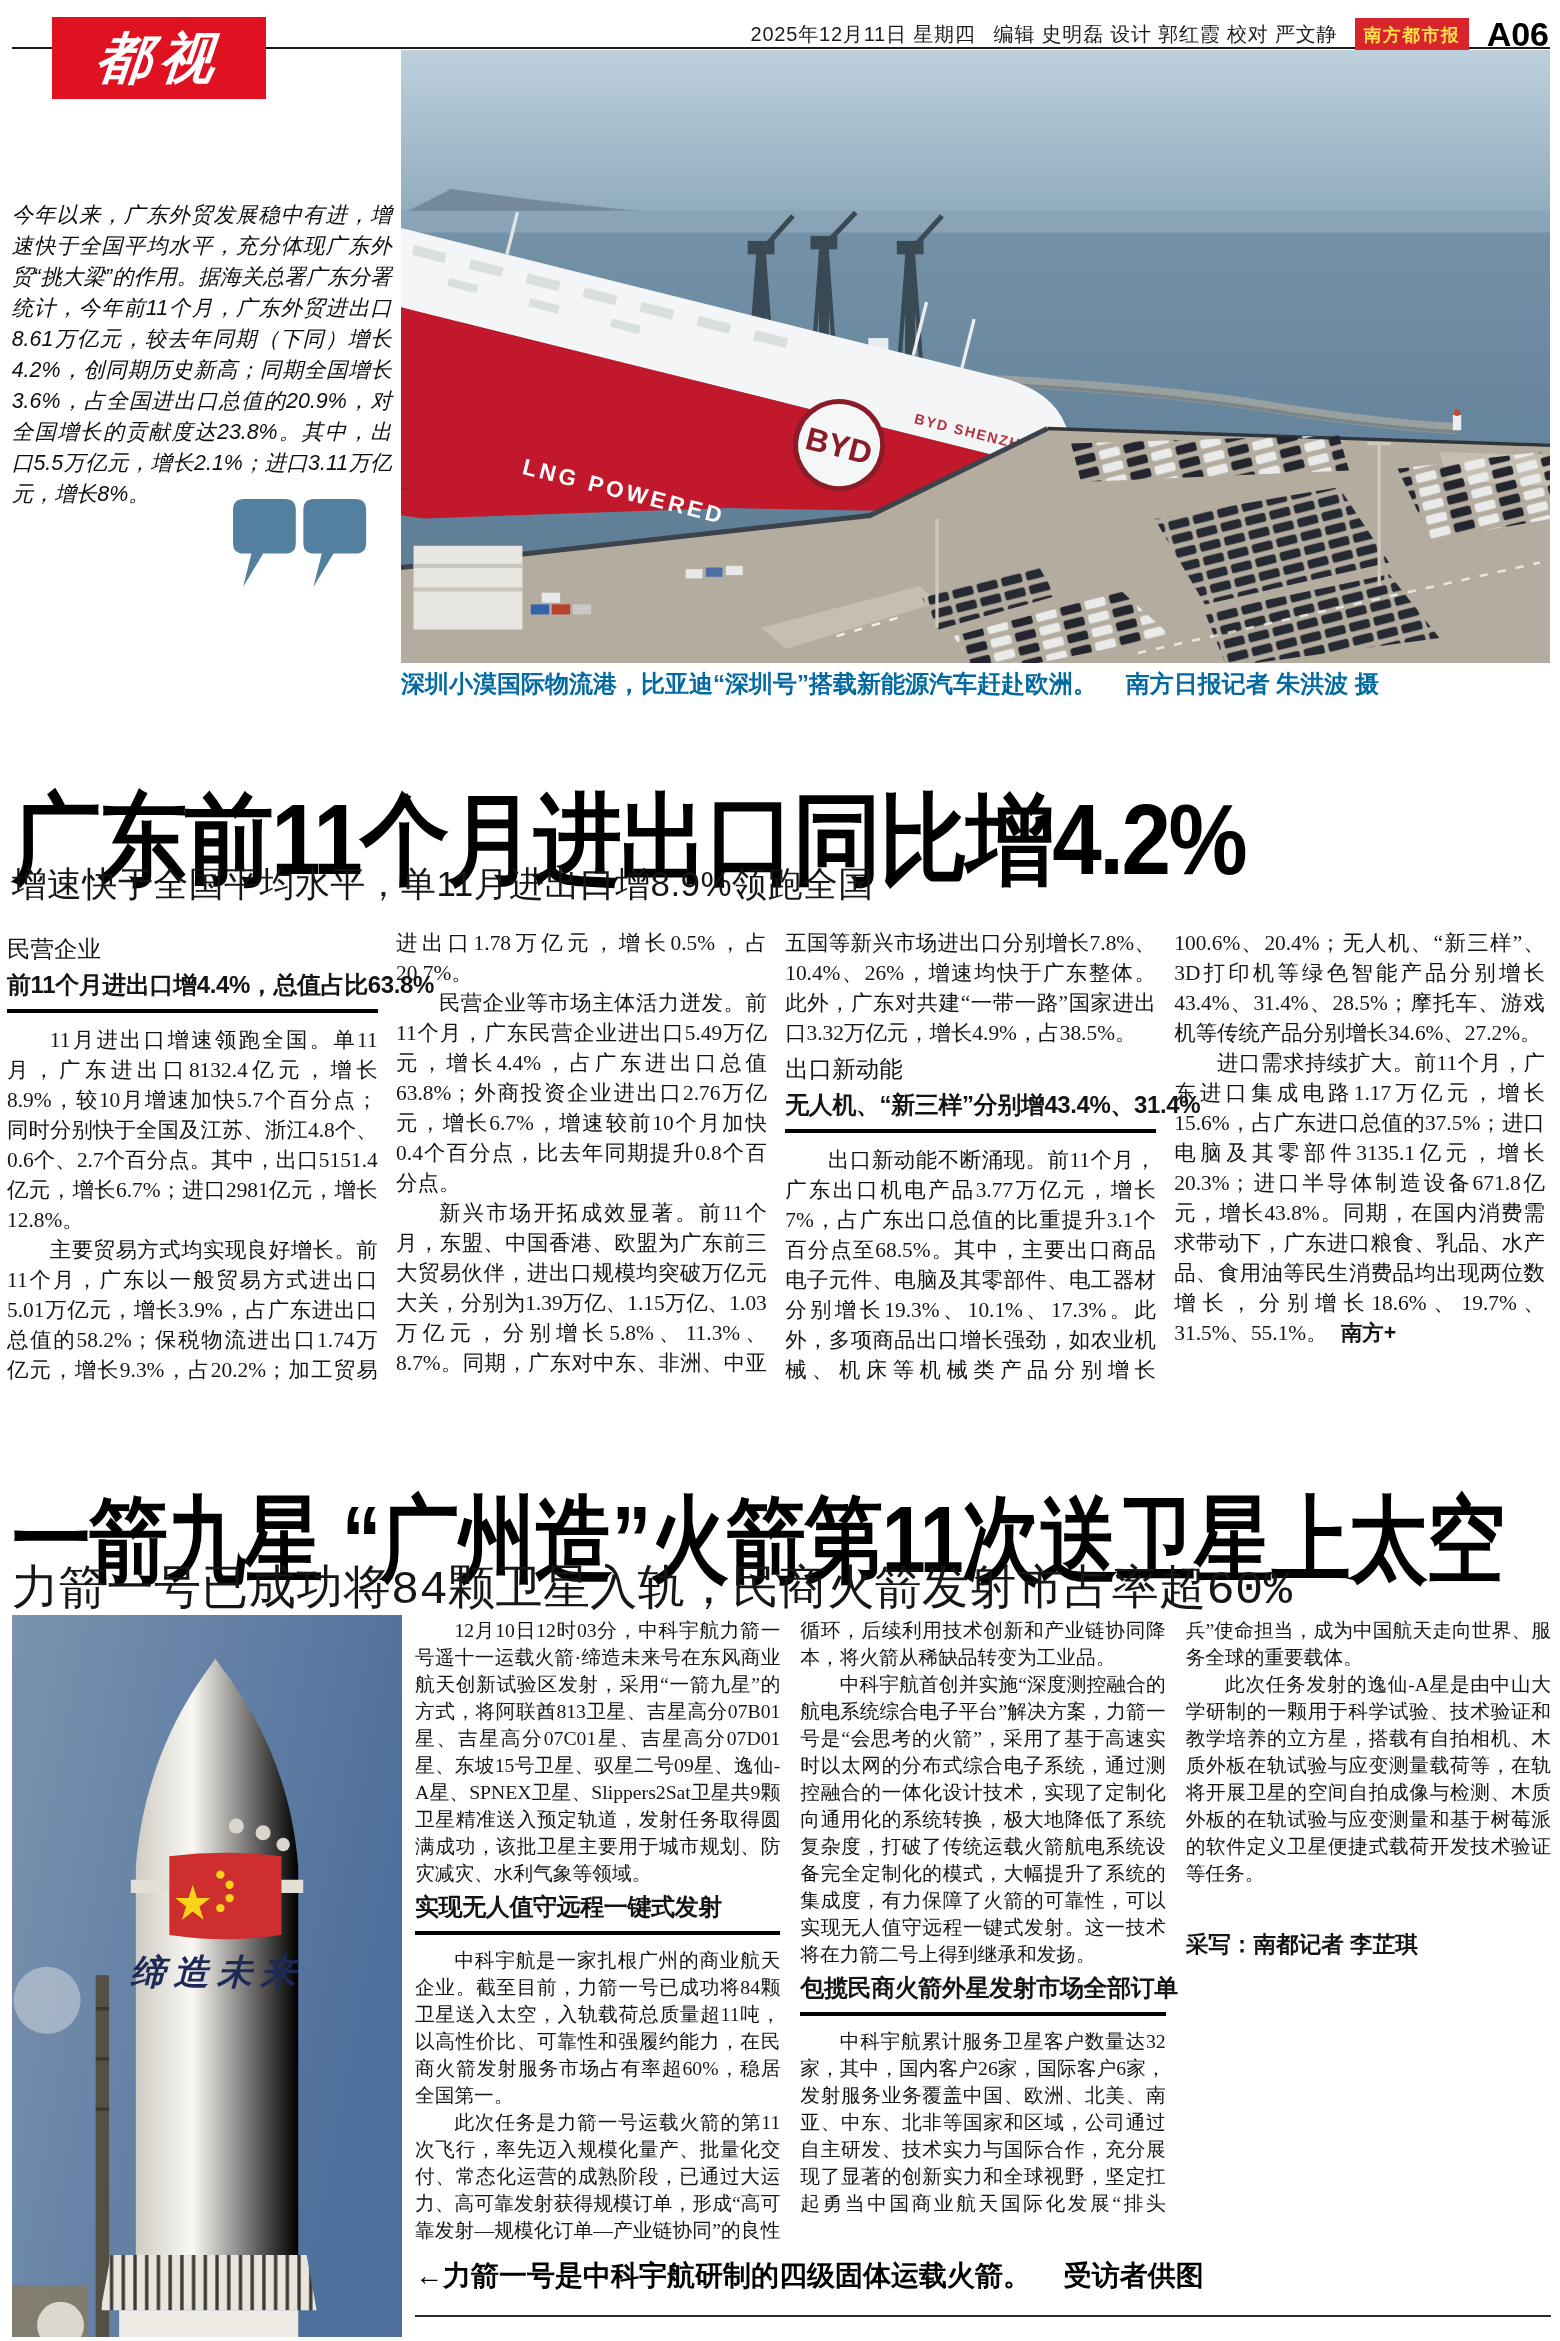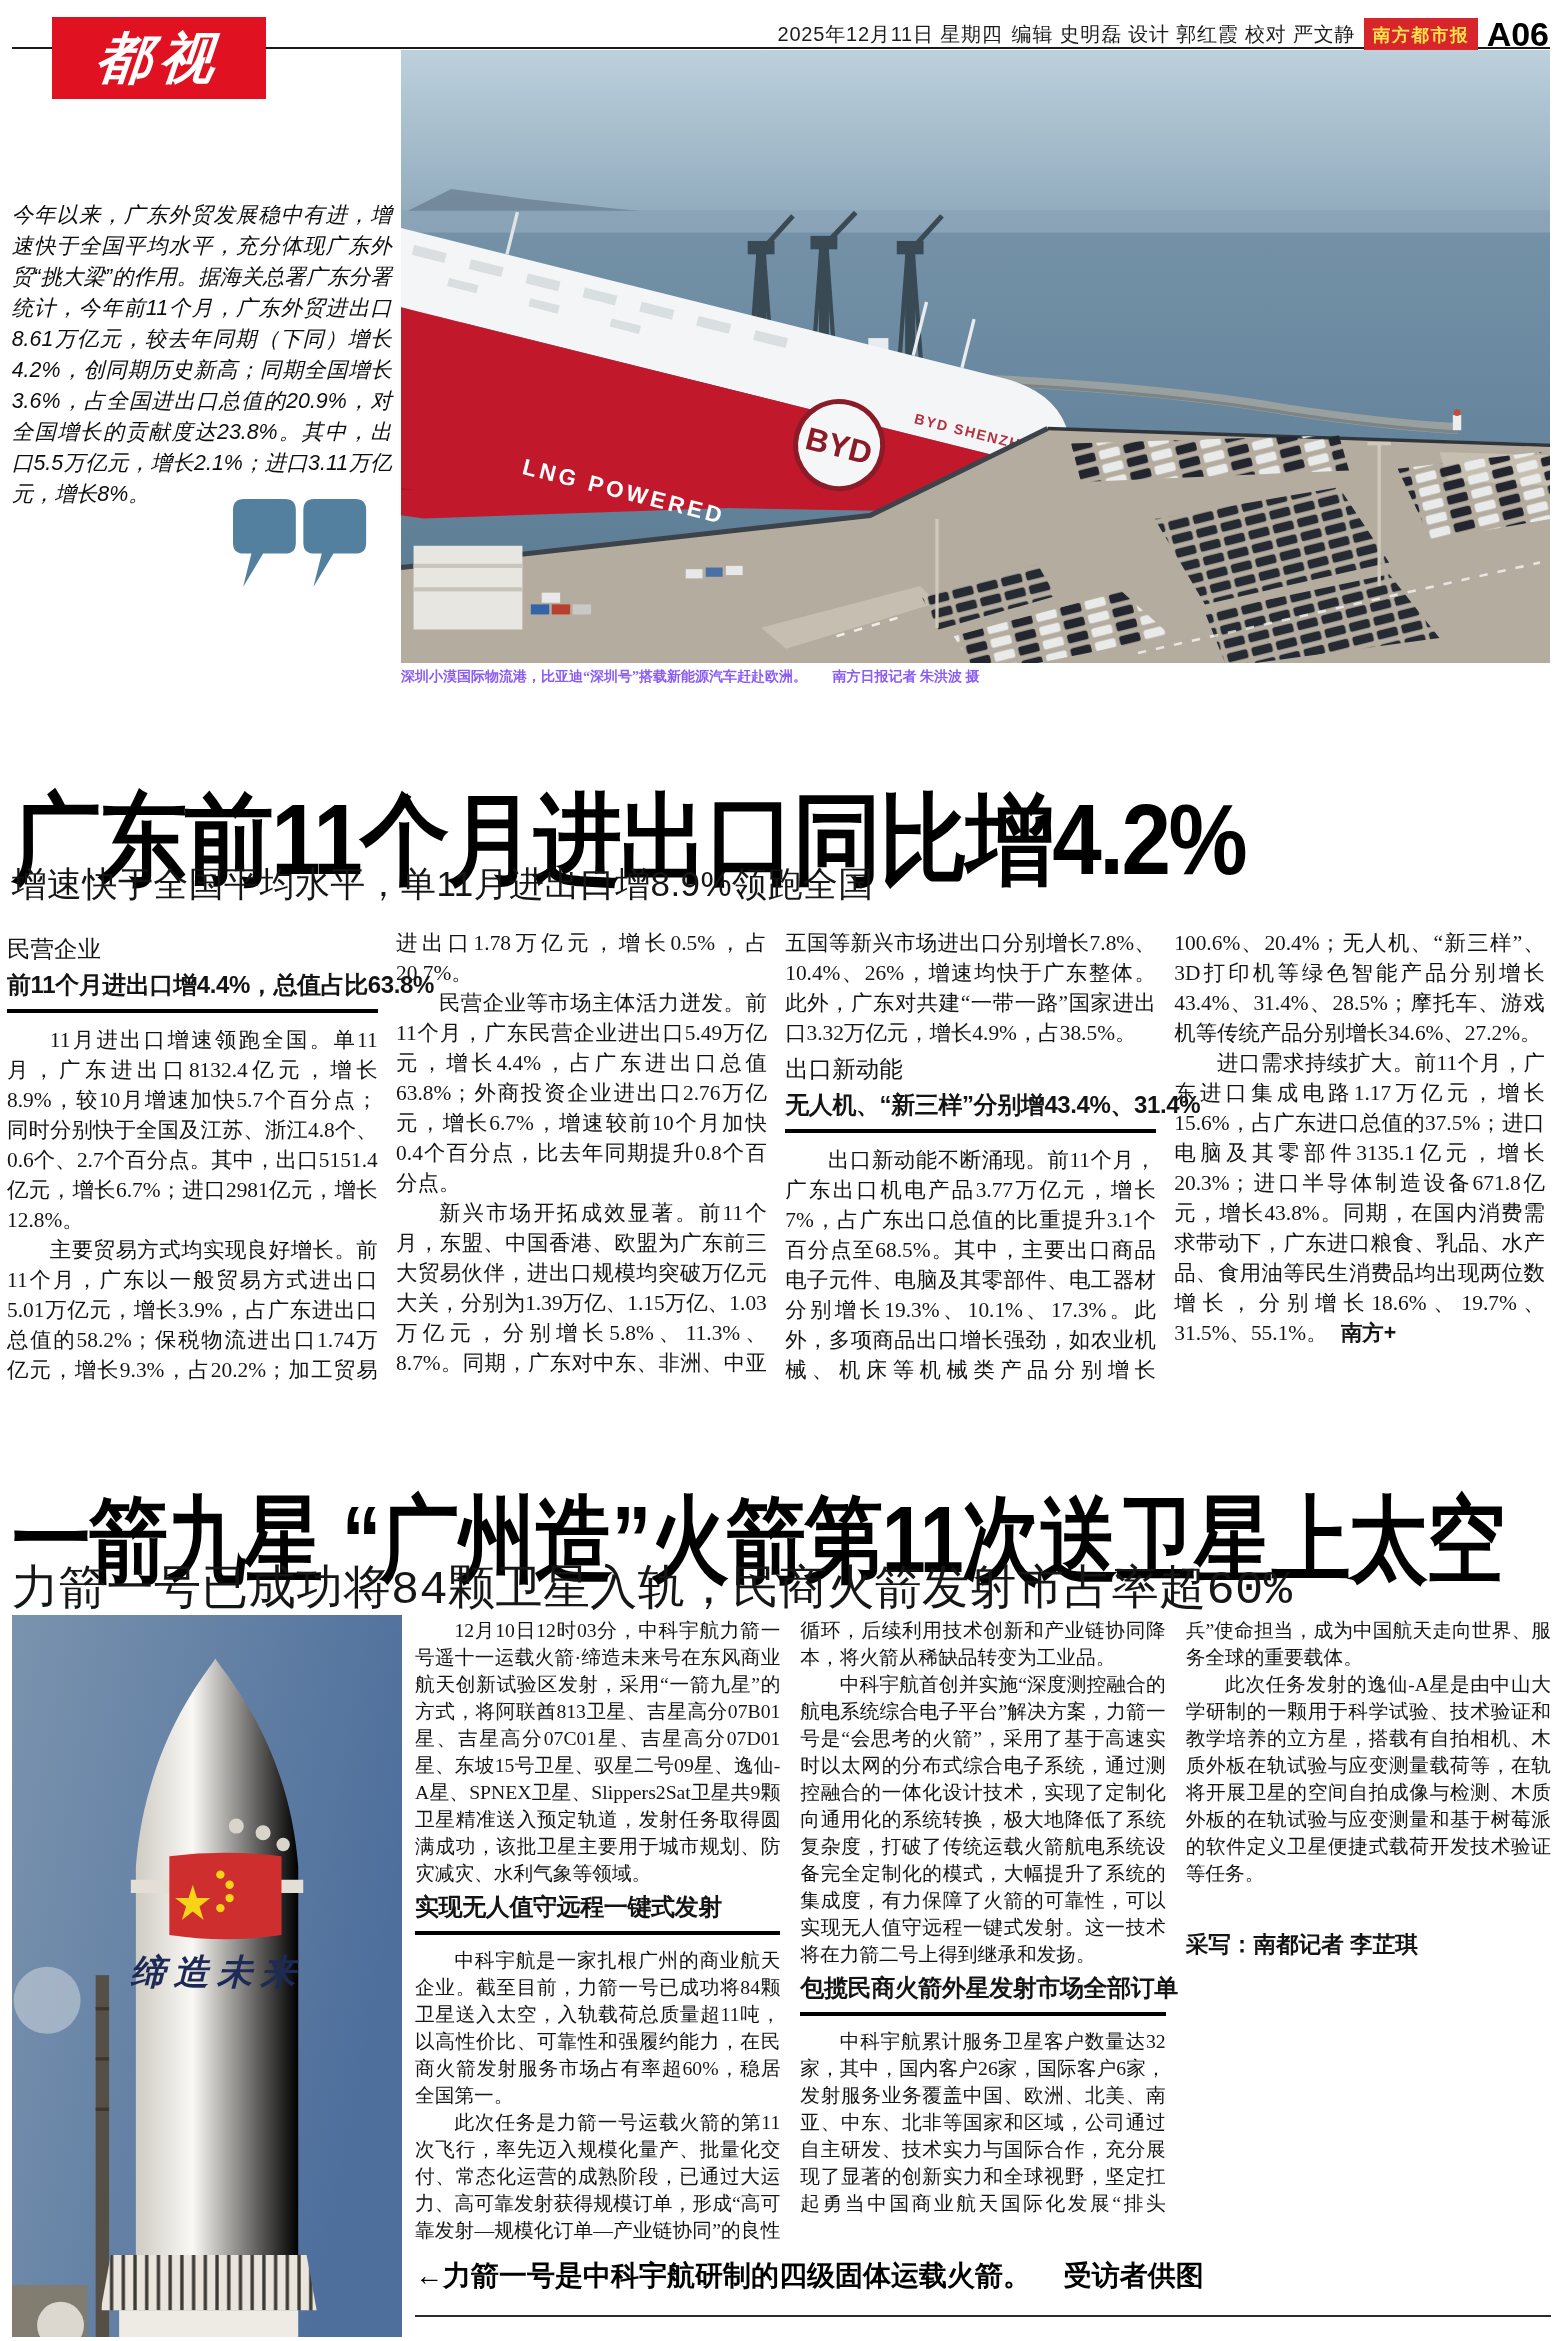--- a/index.html
+++ b/index.html
@@ -5,32 +5,32 @@
   html,body{margin:0;padding:0;background:#e9e9e9;}
   #page{position:relative;width:1560px;height:2342px;background:#ffffff;overflow:hidden;
         font-family:"Liberation Sans","DejaVu Sans",sans-serif;color:#111;}
   .abs{position:absolute;}
   
   #header-rule{left:11.7px;top:47px;width:1538px;height:1.7px;background:#1a1a1a;}
   #section-logo{left:52px;top:17px;width:214px;height:82px;background:#e01222;
       display:flex;align-items:center;justify-content:center;}
   #section-logo span{color:#fff;font-size:55px;font-weight:900;font-style:italic;
       letter-spacing:8.4px;transform:skewX(-5deg);line-height:1;}
-  #header-right{top:15px;right:11px;display:flex;align-items:center;gap:9px;}
+  #header-right{top:15px;right:11px;display:flex;align-items:center;gap:18px;}
   #dateline,#staffline{font-size:20px;font-weight:500;color:#1c1c1c;letter-spacing:0.8px;}
   #paper-logo{background:#d8252b;color:#ffe24a;font-weight:900;font-size:17.6px;
       padding:4.2px 8.4px;letter-spacing:1.7px;}
   #page-number{font-size:34px;font-weight:900;color:#000;}
   
   #lead-text{left:11.7px;top:200px;width:380px;font-size:21.4px;line-height:31px;
       text-align:justify;color:#0d0d0d;font-style:italic;}
   #quote-icon{left:233px;top:499px;}
   
   #port-photo{left:401px;top:50px;width:1149px;height:613px;}
-  #photo1-caption{left:401px;top:668px;width:1149px;font-size:14px;font-weight:700;color:#8b5cf6;font-family:Liberation Serif, serif;}
+  #photo1-caption{left:401px;top:668px;width:1149px;font-size:24px;font-weight:700;color:#0369a1;}
   #photo1-caption .credit{margin-left:22px;}
   #rocket-photo{left:11.7px;top:1615px;width:390px;height:722px;}
   
   .headline{left:11.7px;width:1541px;font-weight:900;color:#000;line-height:1;
       transform-origin:0 0;white-space:nowrap;}
   #headline1{top:730px;font-size:89px;letter-spacing:-2.5px;transform:scale(1,1.12);}
   #subhead1{left:11.7px;top:861px;font-size:35px;color:#161616;letter-spacing:0.4px;}
   #headline2{top:1436px;font-size:84px;letter-spacing:-1.7px;transform:scale(0.94,1.12);}
   #subhead2{left:11.7px;top:1556px;font-size:47px;color:#161616;letter-spacing:0.4px;font-family:Liberation Mono, monospace;}
   

